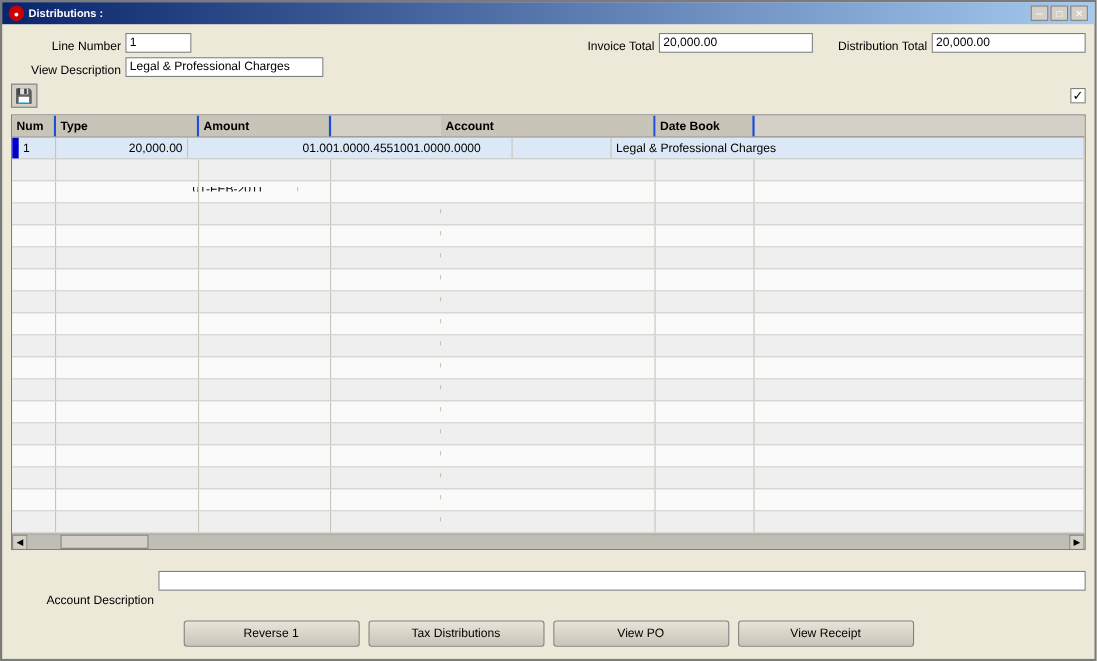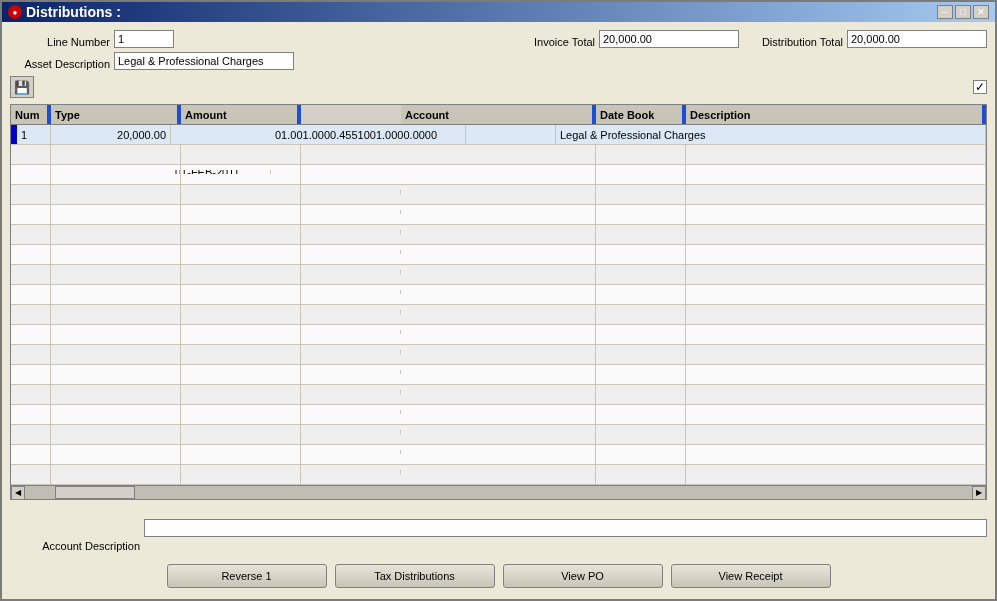--- a/index.html
+++ b/index.html
@@ -37,21 +37,21 @@
       border-radius: 50%;
       display: flex;
       align-items: center;
       justify-content: center;
       font-size: 8px;
       color: white;
       font-weight: bold;
     }
 
     .title-text {
-      font-size: 14px;
+      font-size: 10px;
       font-weight: bold;
     }
 
     .title-controls {
       display: flex;
       gap: 2px;
     }
 
     .title-btn {
       width: 16px;
@@ -168,21 +168,21 @@
     }
 
     .table-header {
       display: flex;
       background: #d4d0c8;
       border-bottom: 1px solid #808080;
       height: 20px;
     }
 
     .th {
-      border-right: 4px solid #1d4ed8;
+      border-right: 2px solid #1d4ed8;
       padding: 2px 4px;
       font-size: 11px;
       font-weight: bold;
       color: #000;
       display: flex;
       align-items: center;
       background: #c8c4b8;
       flex-shrink: 0;
     }
 
@@ -375,21 +375,21 @@
 
   <div class="content">
 
     <div class="top-form">
       <div class="form-left">
         <div class="form-row">
           <span class="form-label">Line Number</span>
           <input class="form-input form-input-sm" type="text" value="1" style="">
         </div>
         <div class="form-row">
-          <span class="form-label">Asset Description</span>
+          <span class="form-label">View Description</span>
           <input class="form-input form-input-md" type="text" value="Legal &amp; Professional Charges" style="">
         </div>
       </div>
       <div class="form-right">
         <div class="form-row">
           <span class="form-label">Invoice Total</span>
           <input class="form-input form-input-lg" type="text" value="20,000.00" style="">
         </div>
         <div class="form-row">
           <span class="form-label">Distribution Total</span>
@@ -411,21 +411,20 @@
 
     <div class="table-container">
 
       <div class="table-header">
         <div class="th col-num">Num</div>
         <div class="th col-type">Type</div>
         <div class="th col-amount">Amount</div>
         <div class="th col-gldate">GL Date</div>
         <div class="th col-account">Account</div>
         <div class="th col-assetbook">Date Book</div>
-        <div class="th col-desc">Description</div>
       </div>
 
       <div class="table-body">
 
         <div class="table-row">
           <div class="row-indicator"></div>
           <div class="td col-num" style="width:34px">1</div>
           <div class="td col-amount td-amount">20,000.00</div>
           <div class="td col-gldate">01-FEB-2011</div>
           <div class="td col-account">01.001.0000.4551001.0000.0000</div>

